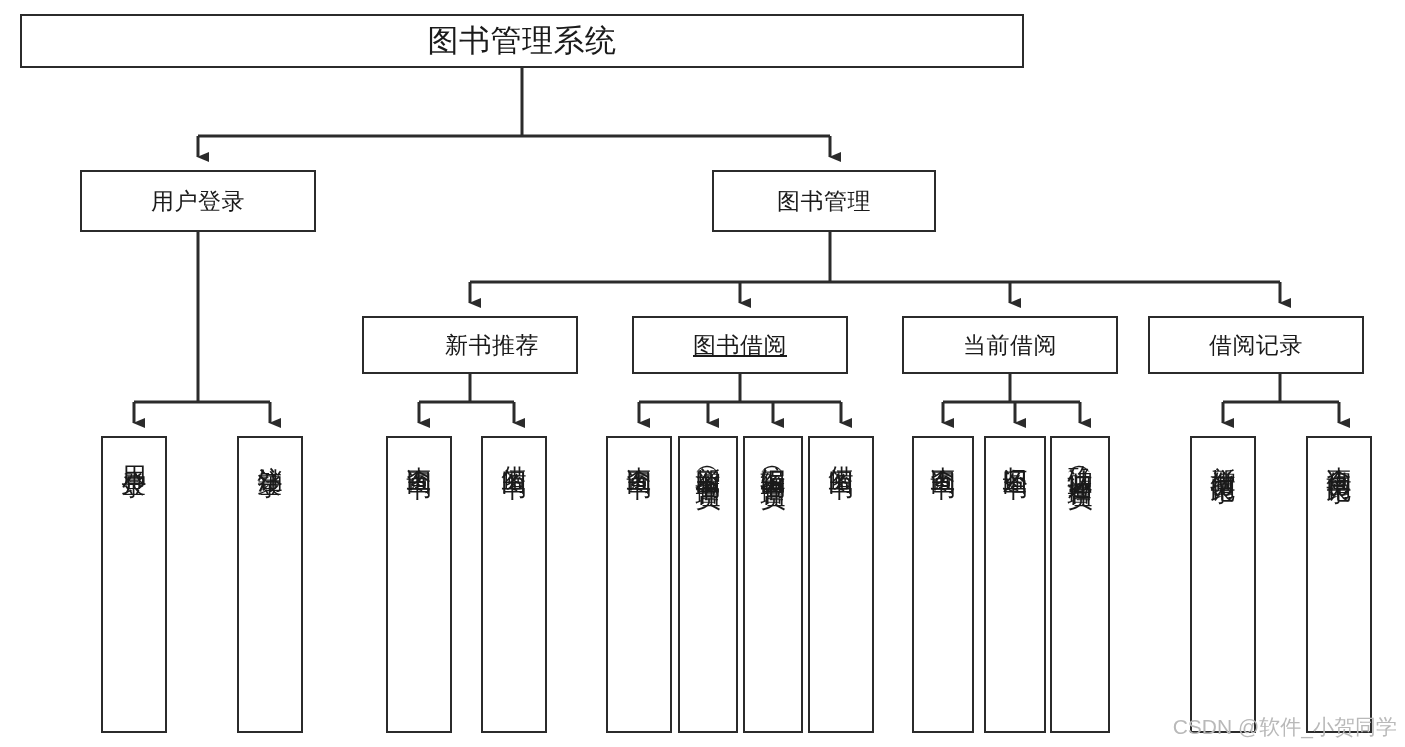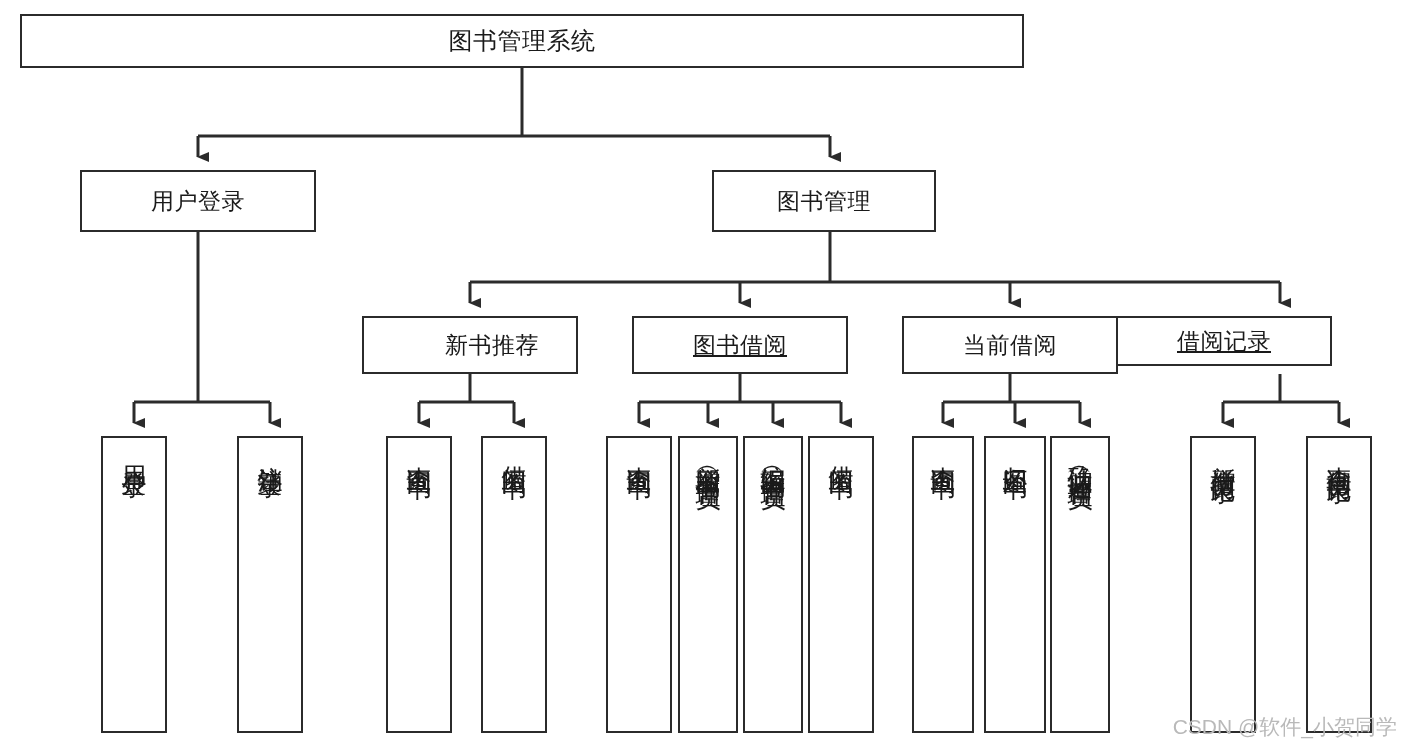--- a/index.html
+++ b/index.html
@@ -49,21 +49,21 @@
     align-items: flex-start;
     padding-top: 8px;
   }
   .node.vert .label {
     writing-mode: vertical-rl;
     text-orientation: upright;
     font-size: 25px;
     letter-spacing: 3px;
     line-height: 1;
   }
-  .node.root .label { font-size: 24px; }
+  .node.root .label { font-size: 31px; }
   .watermark {
     position: absolute;
     right: 8px;
     bottom: 6px;
     font-size: 21px;
     color: #b9b9b9;
     z-index: 5;
     white-space: nowrap;
     font-family: "Liberation Sans", "DejaVu Sans", sans-serif;
   }
@@ -126,21 +126,21 @@
     </div>
     <div class="node horiz" style="left: 362px; top: 316px; width: 216px; height: 58px; padding-left: 44px;">
       <span class="label">新书推荐</span>
     </div>
     <div class="node horiz" style="left: 632px; top: 316px; width: 216px; height: 58px; text-decoration: underline;">
       <span class="label">图书借阅</span>
     </div>
     <div class="node horiz" style="left: 902px; top: 316px; width: 216px; height: 58px;">
       <span class="label">当前借阅</span>
     </div>
-    <div class="node horiz" style="left: 1116px; top: 316px; width: 216px; height: 50px; text-decoration: underline;">
+    <div class="node horiz" style="left: 1148px; top: 316px; width: 216px; height: 58px;">
       <span class="label">借阅记录</span>
     </div>
     <div class="node vert" style="left: 101px; top: 436px; width: 66px; height: 297px;">
       <span class="label">用户登录</span>
     </div>
     <div class="node vert" style="left: 237px; top: 436px; width: 66px; height: 297px;">
       <span class="label">注销登录</span>
     </div>
     <div class="node vert" style="left: 386px; top: 436px; width: 66px; height: 297px;">
       <span class="label">查询图书</span>

